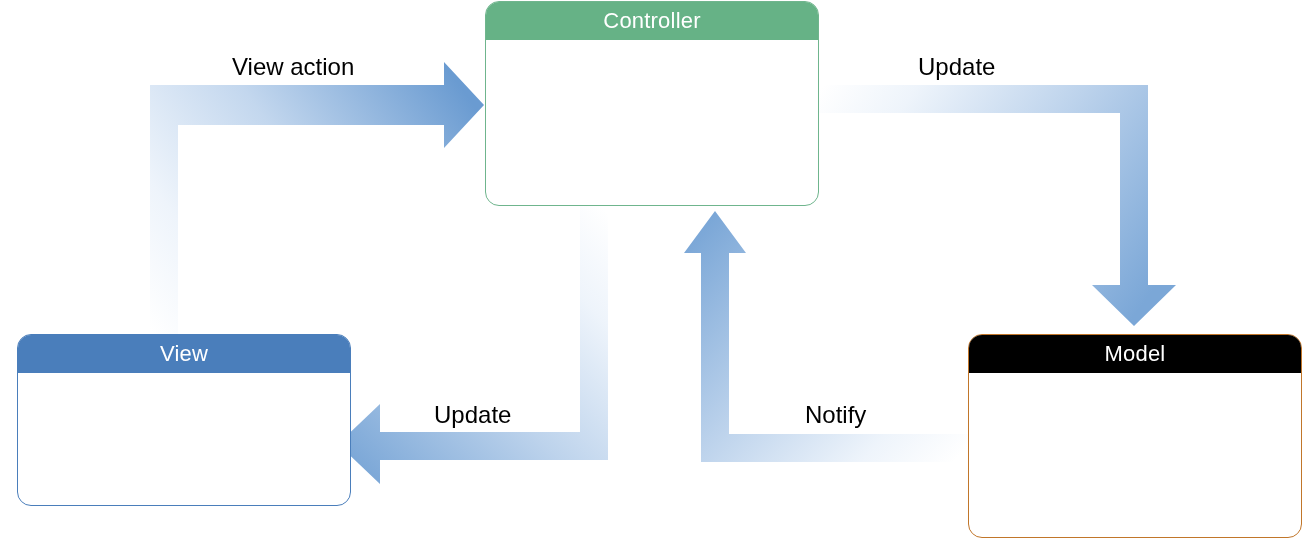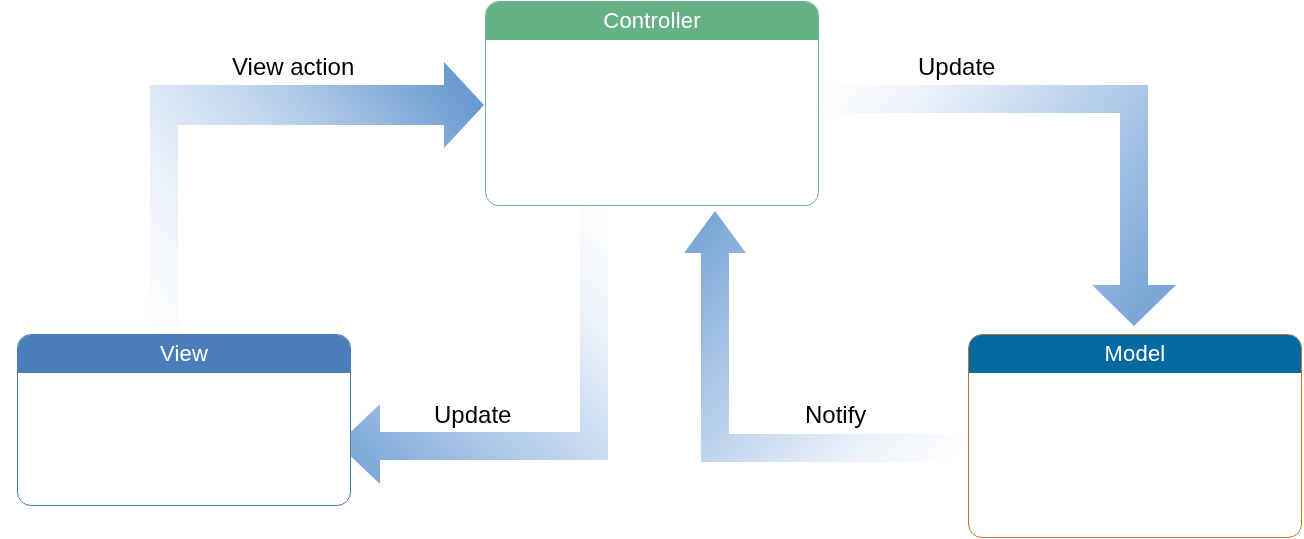--- a/index.html
+++ b/index.html
@@ -59,21 +59,21 @@
   }
   #node-view .node-header { background: #4a7ebb; }
 
   #node-model {
     left: 968px;
     top: 334px;
     width: 334px;
     height: 204px;
     border-color: #c1762a;
   }
-  #node-model .node-header { background: #0369a1; }
+  #node-model .node-header { background: #000000; }
 
   
   #arrow-layer {
     position: absolute;
     left: 0;
     top: 0;
     width: 1304px;
     height: 539px;
     pointer-events: none;
   }

